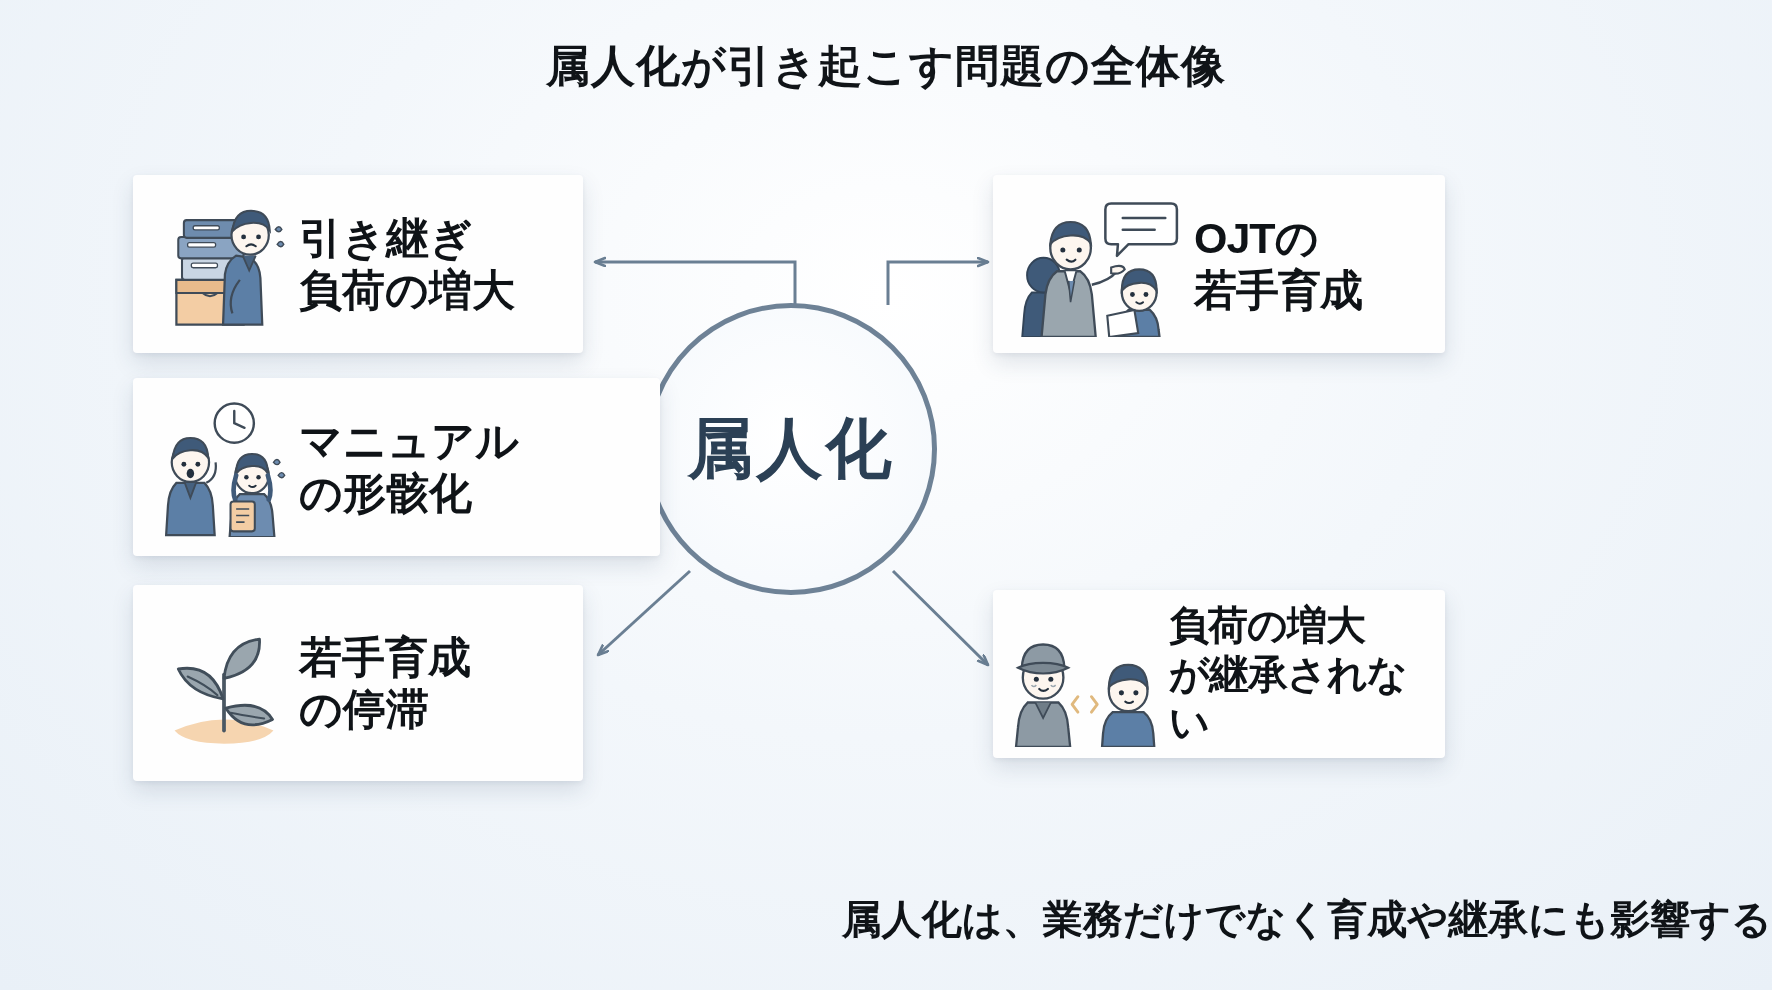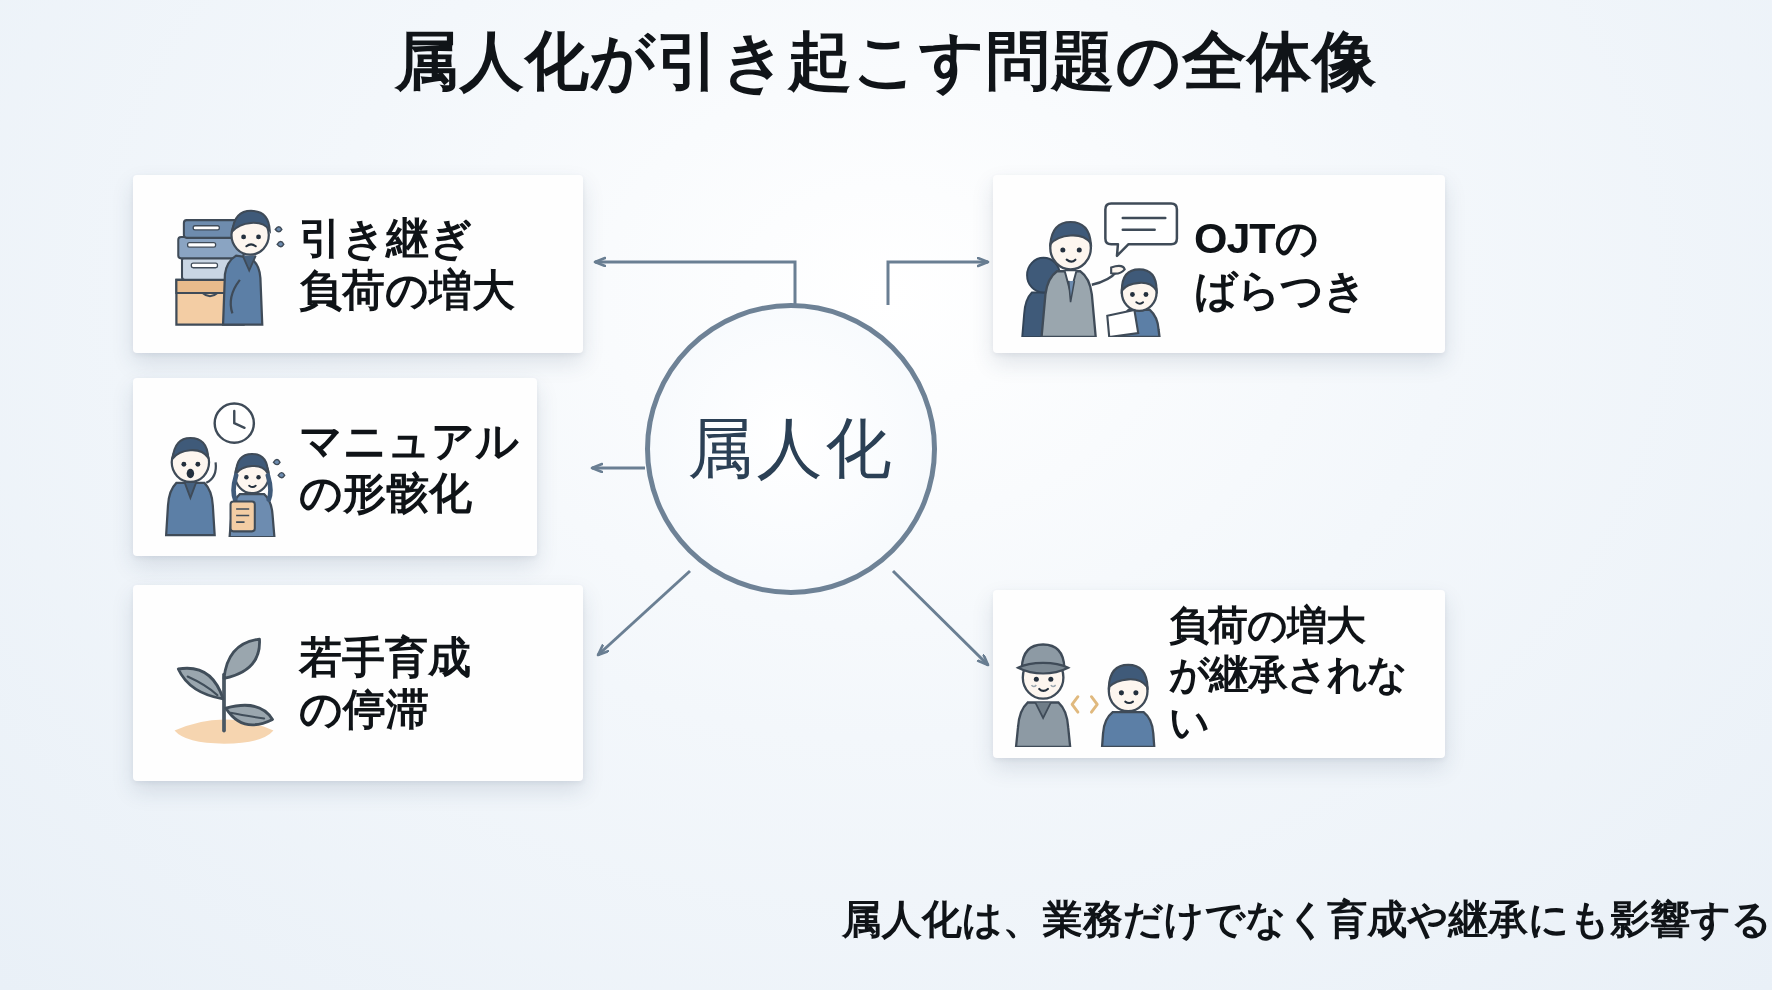--- a/index.html
+++ b/index.html
@@ -22,24 +22,24 @@
     height: 990px;
     background:
       radial-gradient(ellipse at 50% 30%, #ffffff 0%, #f3f7fb 45%, #e9f0f7 100%);
     overflow: hidden;
   }
 
   
   #title {
     position: absolute;
     left: 0;
-    top: 26px;
+    top: 42px;
     width: 1772px;
     text-align: center;
-    font-size: 64px;
+    font-size: 44px;
     font-weight: 900;
     letter-spacing: 1px;
     color: #101418;
     line-height: 1.1;
     white-space: nowrap;
   }
 
   
   #connectors {
     position: absolute;
@@ -58,21 +58,21 @@
     height: 292px;
     border-radius: 50%;
     border: 5px solid #6e8296;
     background: radial-gradient(circle at 50% 45%, #ffffff 0%, #f7fafd 70%, #f2f7fb 100%);
     display: flex;
     align-items: center;
     justify-content: center;
   }
   #center-label {
     font-size: 66px;
-    font-weight: 400;
+    font-weight: 700;
     color: #2b4055;
     letter-spacing: 3px;
     white-space: nowrap;
     text-shadow: 0 1px 0 rgba(255,255,255,.8);
   }
 
   
   .card {
     position: absolute;
     background: #fefefe;
@@ -98,21 +98,21 @@
     font-weight: 900;
     color: #0f1317;
     line-height: 1.22;
     letter-spacing: 0px;
     white-space: pre-line;
   }
   .card.right .card-text { letter-spacing: -1px; }
 
   
   #card-handover   { left: 133px;  top: 175px; width: 450px; height: 178px; }
-  #card-manual     { left: 133px;  top: 378px; width: 404px; height: 178px; }
+  #card-manual     { left: 133px;  top: 378px; width: 527px; height: 178px; }
   #card-youth      { left: 133px;  top: 585px; width: 450px; height: 196px; }
   #card-ojt        { left: 993px;  top: 175px; width: 452px; height: 178px; }
   #card-veteran    { left: 993px;  top: 590px; width: 452px; height: 168px; }
 
   #card-veteran .card-text { font-size: 40px; }
   #card-veteran .card-illus { width: 160px; }
   #card-ojt .card-illus { width: 185px; }
 
   
   #caption {
@@ -272,21 +272,21 @@
         <ellipse cx="129" cy="104" rx="18" ry="19" fill="#fdf6ef" stroke="#3f4b58" stroke-width="2.4"></ellipse>
         <path d="M111 102 q0 -22 18 -22 q18 0 18 22 q-6 -9 -18 -8 q-13 1 -18 8 z" fill="#3f5a79" stroke="#3f4b58" stroke-width="2.2"></path>
         <circle cx="122" cy="106" r="2.5" fill="#24303d"></circle>
         <circle cx="136" cy="106" r="2.5" fill="#24303d"></circle>
         <path d="M126 114 q4 3 7 0" fill="none" stroke="#24303d" stroke-width="2" stroke-linecap="round"></path>
 
         <path d="M96 128 l28 -6 l4 24 l-30 4 z" fill="#ffffff" stroke="#3f4b58" stroke-width="2.2"></path>
       </svg>
     </div>
     <div class="card-text">OJTの
-ばらつき</div>
+若手育成</div>
   </div>
 
   <div class="card right" id="card-veteran">
     <div class="card-illus">
       <svg viewBox="0 0 160 150" width="155" height="145">
 
         <path d="M16 104 q-9 8 -10 26 l-2 20 l56 0 l-2 -20 q-1 -18 -10 -26 z" fill="#8d9aa4" stroke="#3f4b58" stroke-width="2.4"></path>
         <path d="M24 104 l8 16 l8 -16" fill="#6f7d88" stroke="#3f4b58" stroke-width="1.8"></path>
         <ellipse cx="32" cy="78" rx="21" ry="22" fill="#fdf6ef" stroke="#3f4b58" stroke-width="2.4"></ellipse>
 

